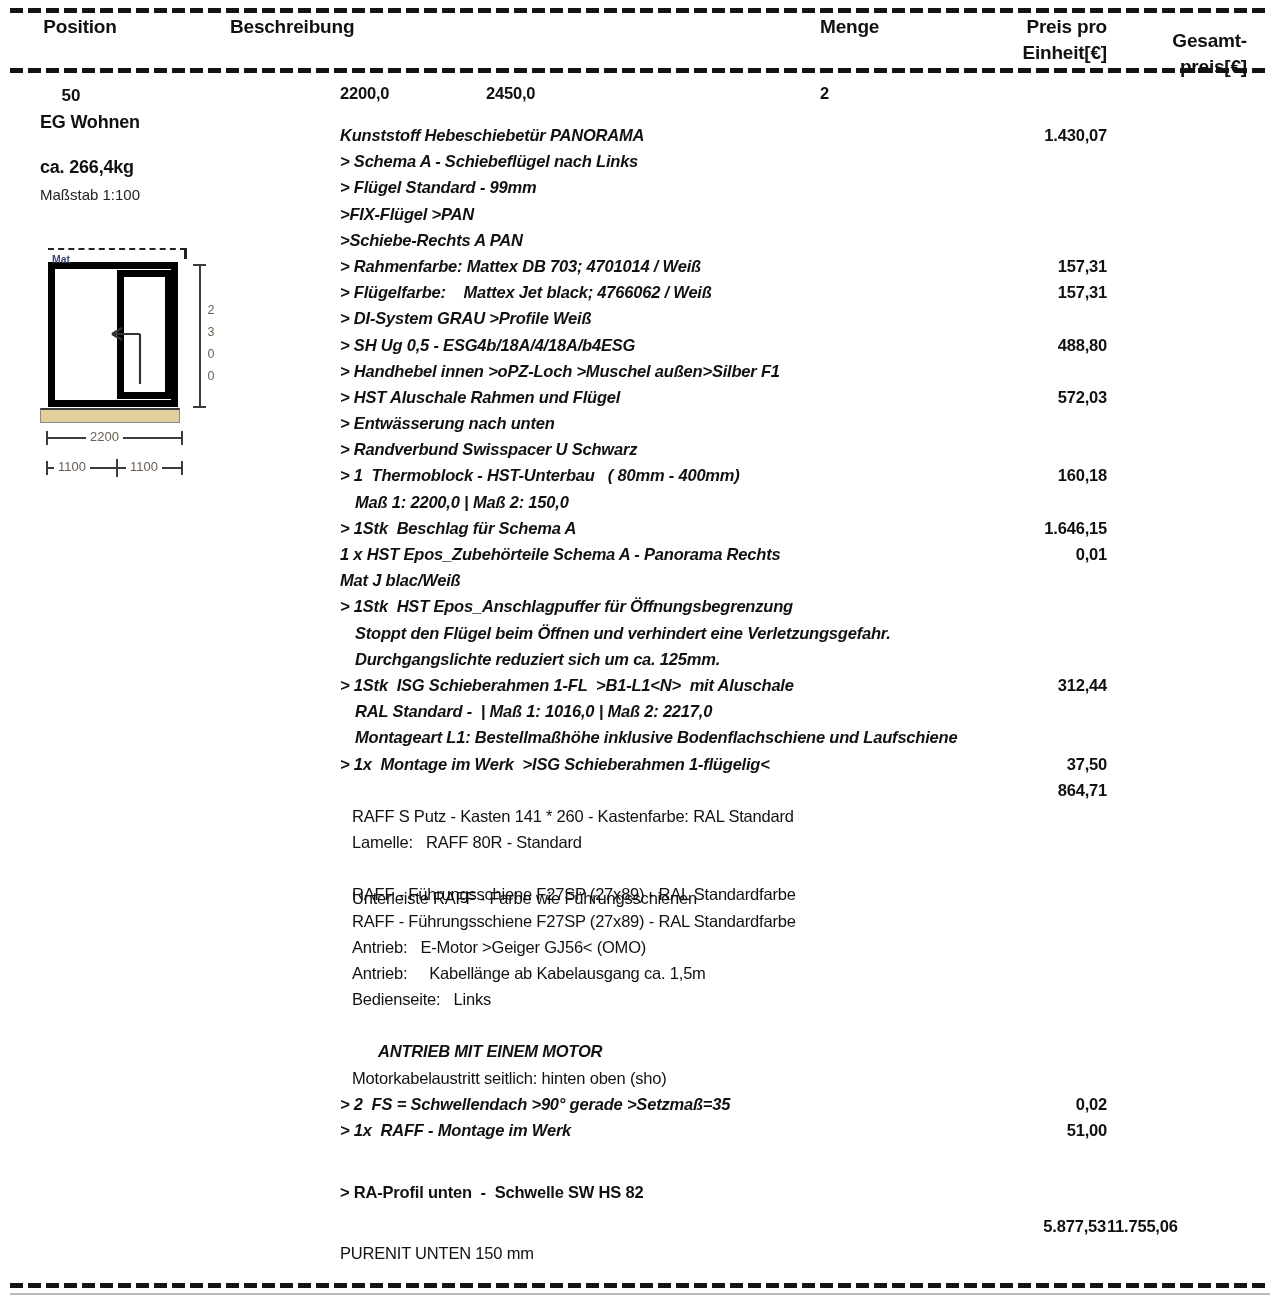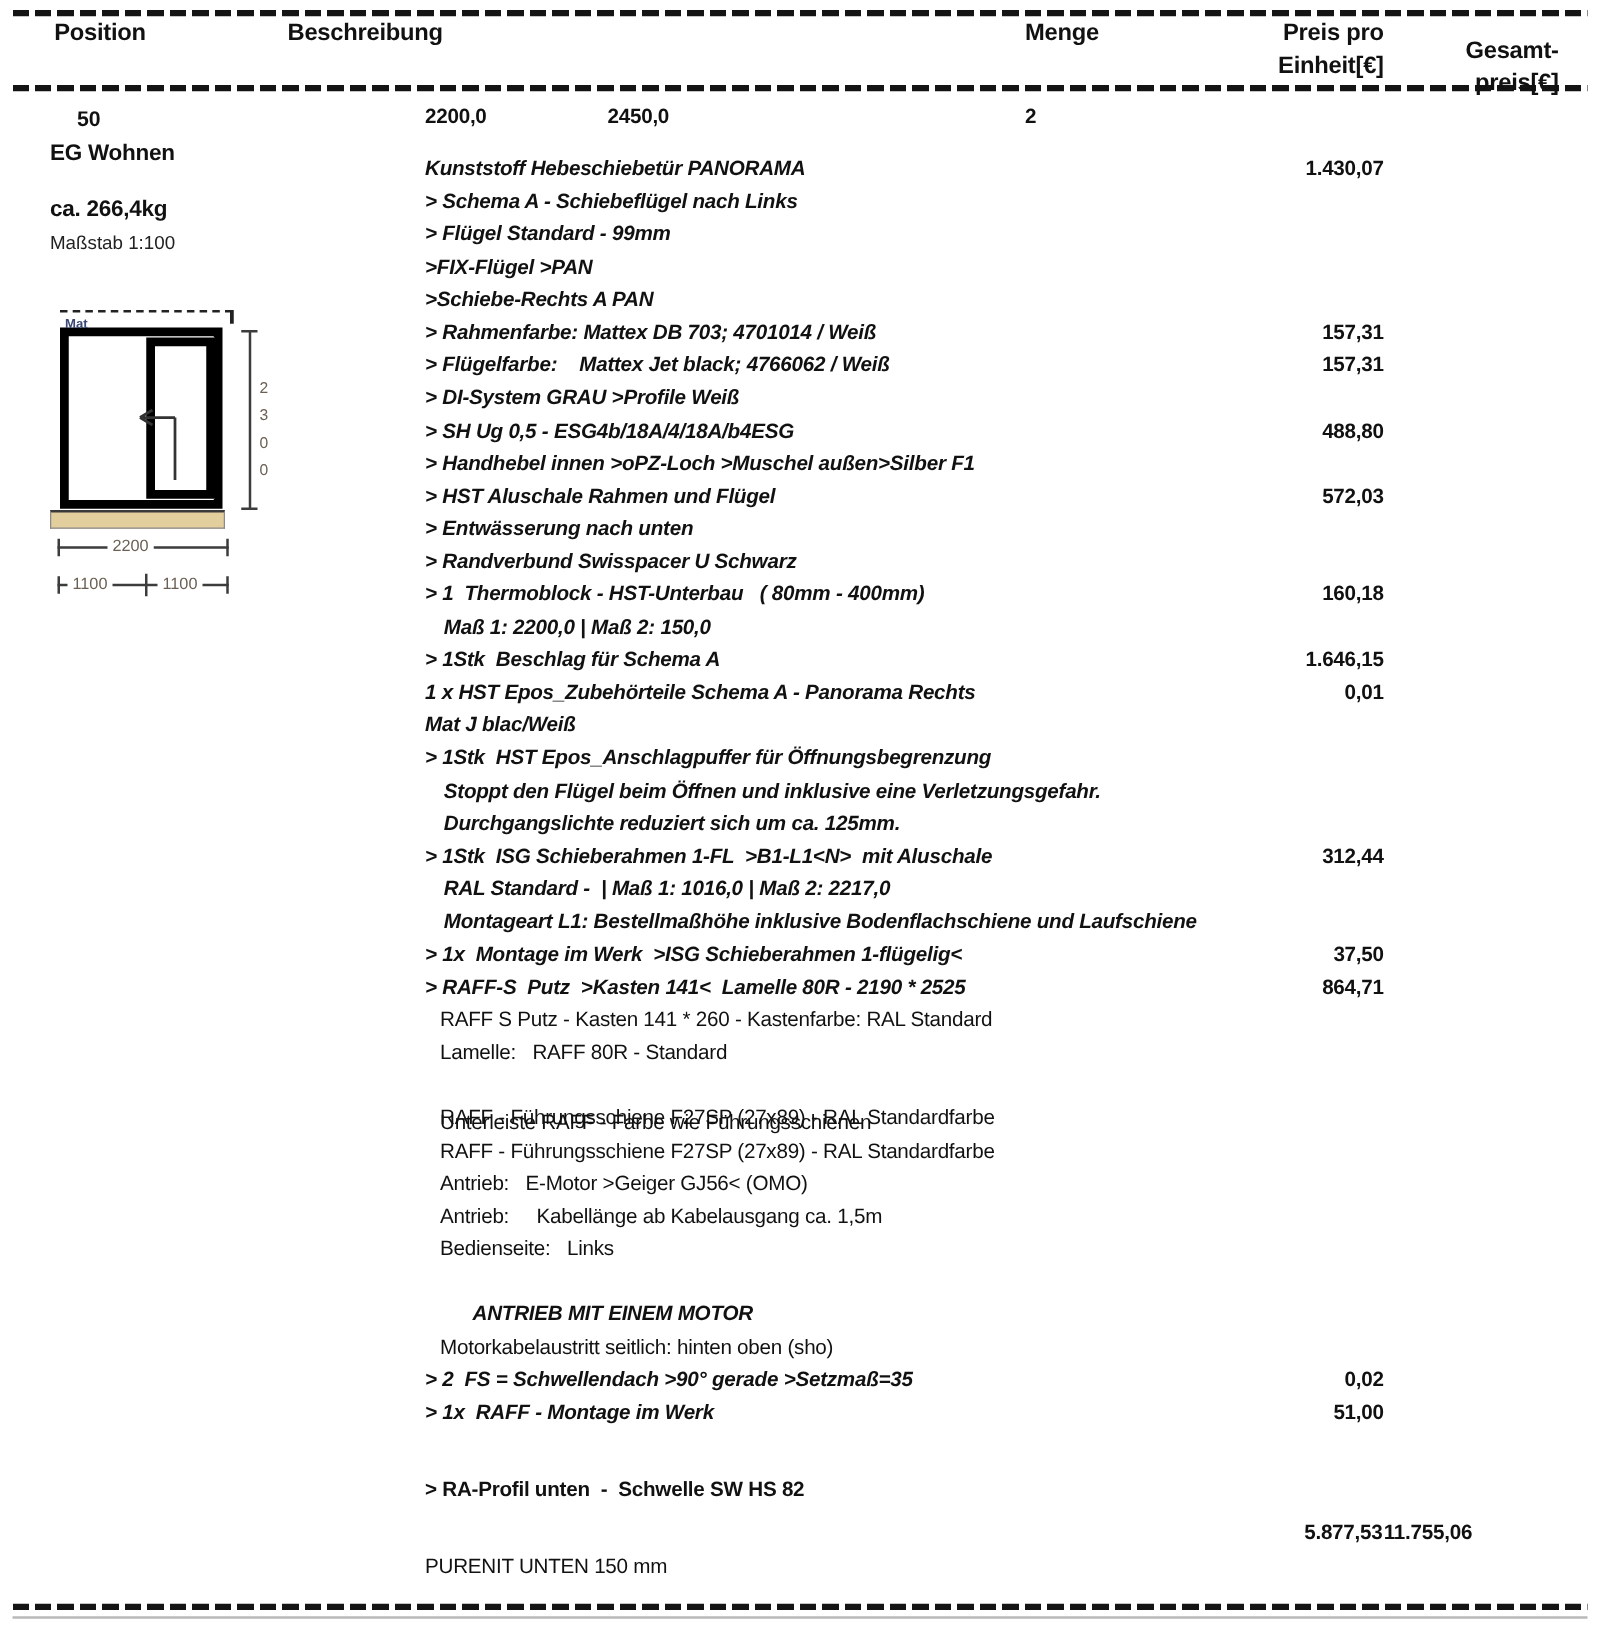--- a/index.html
+++ b/index.html
@@ -142,27 +142,27 @@
         <div class="drow s-bi"><span class="dtext">&gt; Handhebel innen &gt;oPZ-Loch &gt;Muschel außen&gt;Silber F1</span><span class="dprice"></span></div>
         <div class="drow s-bi"><span class="dtext">&gt; HST Aluschale Rahmen und Flügel</span><span class="dprice">572,03</span></div>
         <div class="drow s-bi"><span class="dtext">&gt; Entwässerung nach unten</span><span class="dprice"></span></div>
         <div class="drow s-bi"><span class="dtext">&gt; Randverbund Swisspacer U Schwarz</span><span class="dprice"></span></div>
         <div class="drow s-bi"><span class="dtext">&gt; 1  Thermoblock - HST-Unterbau   ( 80mm - 400mm)</span><span class="dprice">160,18</span></div>
         <div class="drow s-bi"><span class="dtext" style="padding-left: 15px;">Maß 1: 2200,0 | Maß 2: 150,0</span><span class="dprice"></span></div>
         <div class="drow s-bi"><span class="dtext">&gt; 1Stk  Beschlag für Schema A</span><span class="dprice">1.646,15</span></div>
         <div class="drow s-bi"><span class="dtext">1 x HST Epos_Zubehörteile Schema A - Panorama Rechts</span><span class="dprice">0,01</span></div>
         <div class="drow s-bi"><span class="dtext">Mat J blac/Weiß</span><span class="dprice"></span></div>
         <div class="drow s-bi"><span class="dtext">&gt; 1Stk  HST Epos_Anschlagpuffer für Öffnungsbegrenzung</span><span class="dprice"></span></div>
-        <div class="drow s-bi"><span class="dtext" style="padding-left: 15px;">Stoppt den Flügel beim Öffnen und inklusive eine Verletzungsgefahr.</span><span class="dprice"></span></div>
+        <div class="drow s-bi"><span class="dtext" style="padding-left: 15px;">Stoppt den Flügel beim Öffnen und verhindert eine Verletzungsgefahr.</span><span class="dprice"></span></div>
         <div class="drow s-bi"><span class="dtext" style="padding-left: 15px;">Durchgangslichte reduziert sich um ca. 125mm.</span><span class="dprice"></span></div>
         <div class="drow s-bi"><span class="dtext">&gt; 1Stk  ISG Schieberahmen 1-FL  &gt;B1-L1&lt;N&gt;  mit Aluschale</span><span class="dprice">312,44</span></div>
         <div class="drow s-bi"><span class="dtext" style="padding-left: 15px;">RAL Standard -  | Maß 1: 1016,0 | Maß 2: 2217,0</span><span class="dprice"></span></div>
         <div class="drow s-bi"><span class="dtext" style="padding-left: 15px;">Montageart L1: Bestellmaßhöhe inklusive Bodenflachschiene und Laufschiene</span><span class="dprice"></span></div>
         <div class="drow s-bi"><span class="dtext">&gt; 1x  Montage im Werk  &gt;ISG Schieberahmen 1-flügelig&lt;</span><span class="dprice">37,50</span></div>
-        <div class="drow s-bi"><span class="dtext">&gt; RAFF-S  Putz  &gt;Kasten 141&lt;  Lamelle 80R - 2190 * 2525</span><span class="dprice">864,71</span></div>
+        <div class="drow s-bi"><span class="dprice">864,71</span></div>
         <div class="drow s-r"><span class="dtext" style="padding-left: 12px;">RAFF S Putz - Kasten 141 * 260 - Kastenfarbe: RAL Standard</span><span class="dprice"></span></div>
         <div class="drow s-r"><span class="dtext" style="padding-left: 12px;">Lamelle:   RAFF 80R - Standard</span><span class="dprice"></span></div>
         <div class="drow s-r"><span class="dtext" style="padding-left: 12px; margin-top: 30px;">Unterleiste RAFF - Farbe wie Führungsschienen</span><span class="dprice"></span></div>
         <div class="drow s-r"><span class="dtext" style="padding-left: 12px;">RAFF - Führungsschiene F27SP (27x89) - RAL Standardfarbe</span><span class="dprice"></span></div>
         <div class="drow s-r"><span class="dtext" style="padding-left: 12px;">RAFF - Führungsschiene F27SP (27x89) - RAL Standardfarbe</span><span class="dprice"></span></div>
         <div class="drow s-r"><span class="dtext" style="padding-left: 12px;">Antrieb:   E-Motor &gt;Geiger GJ56&lt; (OMO)</span><span class="dprice"></span></div>
         <div class="drow s-r"><span class="dtext" style="padding-left: 12px;">Antrieb:     Kabellänge ab Kabelausgang ca. 1,5m</span><span class="dprice"></span></div>
         <div class="drow s-r"><span class="dtext" style="padding-left: 12px;">Bedienseite:   Links</span><span class="dprice"></span></div>
         <div class="drow s-bi" style="margin-top: 26px;"><span class="dtext" style="padding-left: 38px;">ANTRIEB MIT EINEM MOTOR</span><span class="dprice"></span></div>
         <div class="drow s-r"><span class="dtext" style="padding-left: 12px;">Motorkabelaustritt seitlich: hinten oben (sho)</span><span class="dprice"></span></div>

